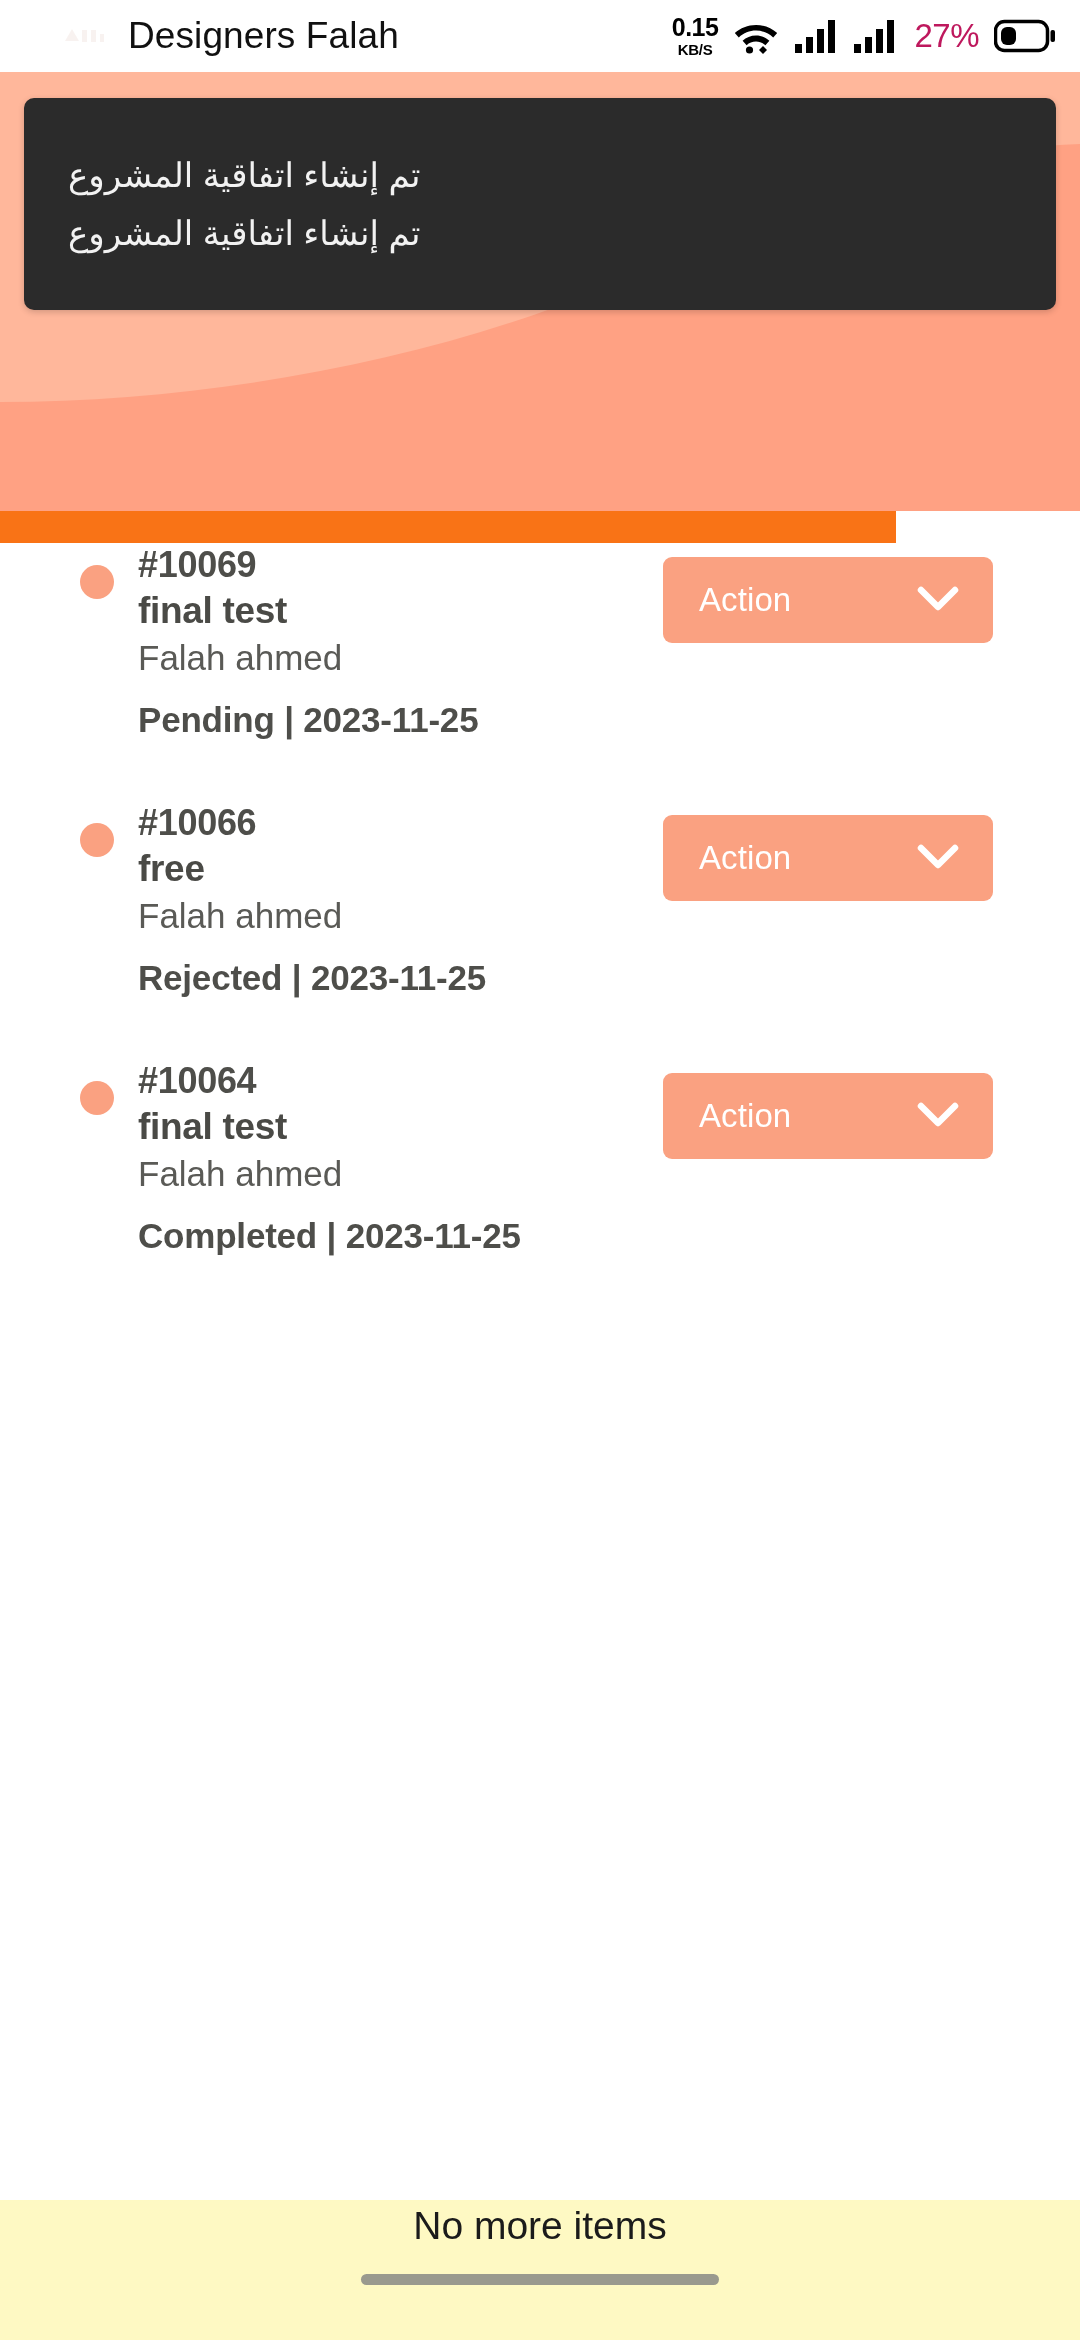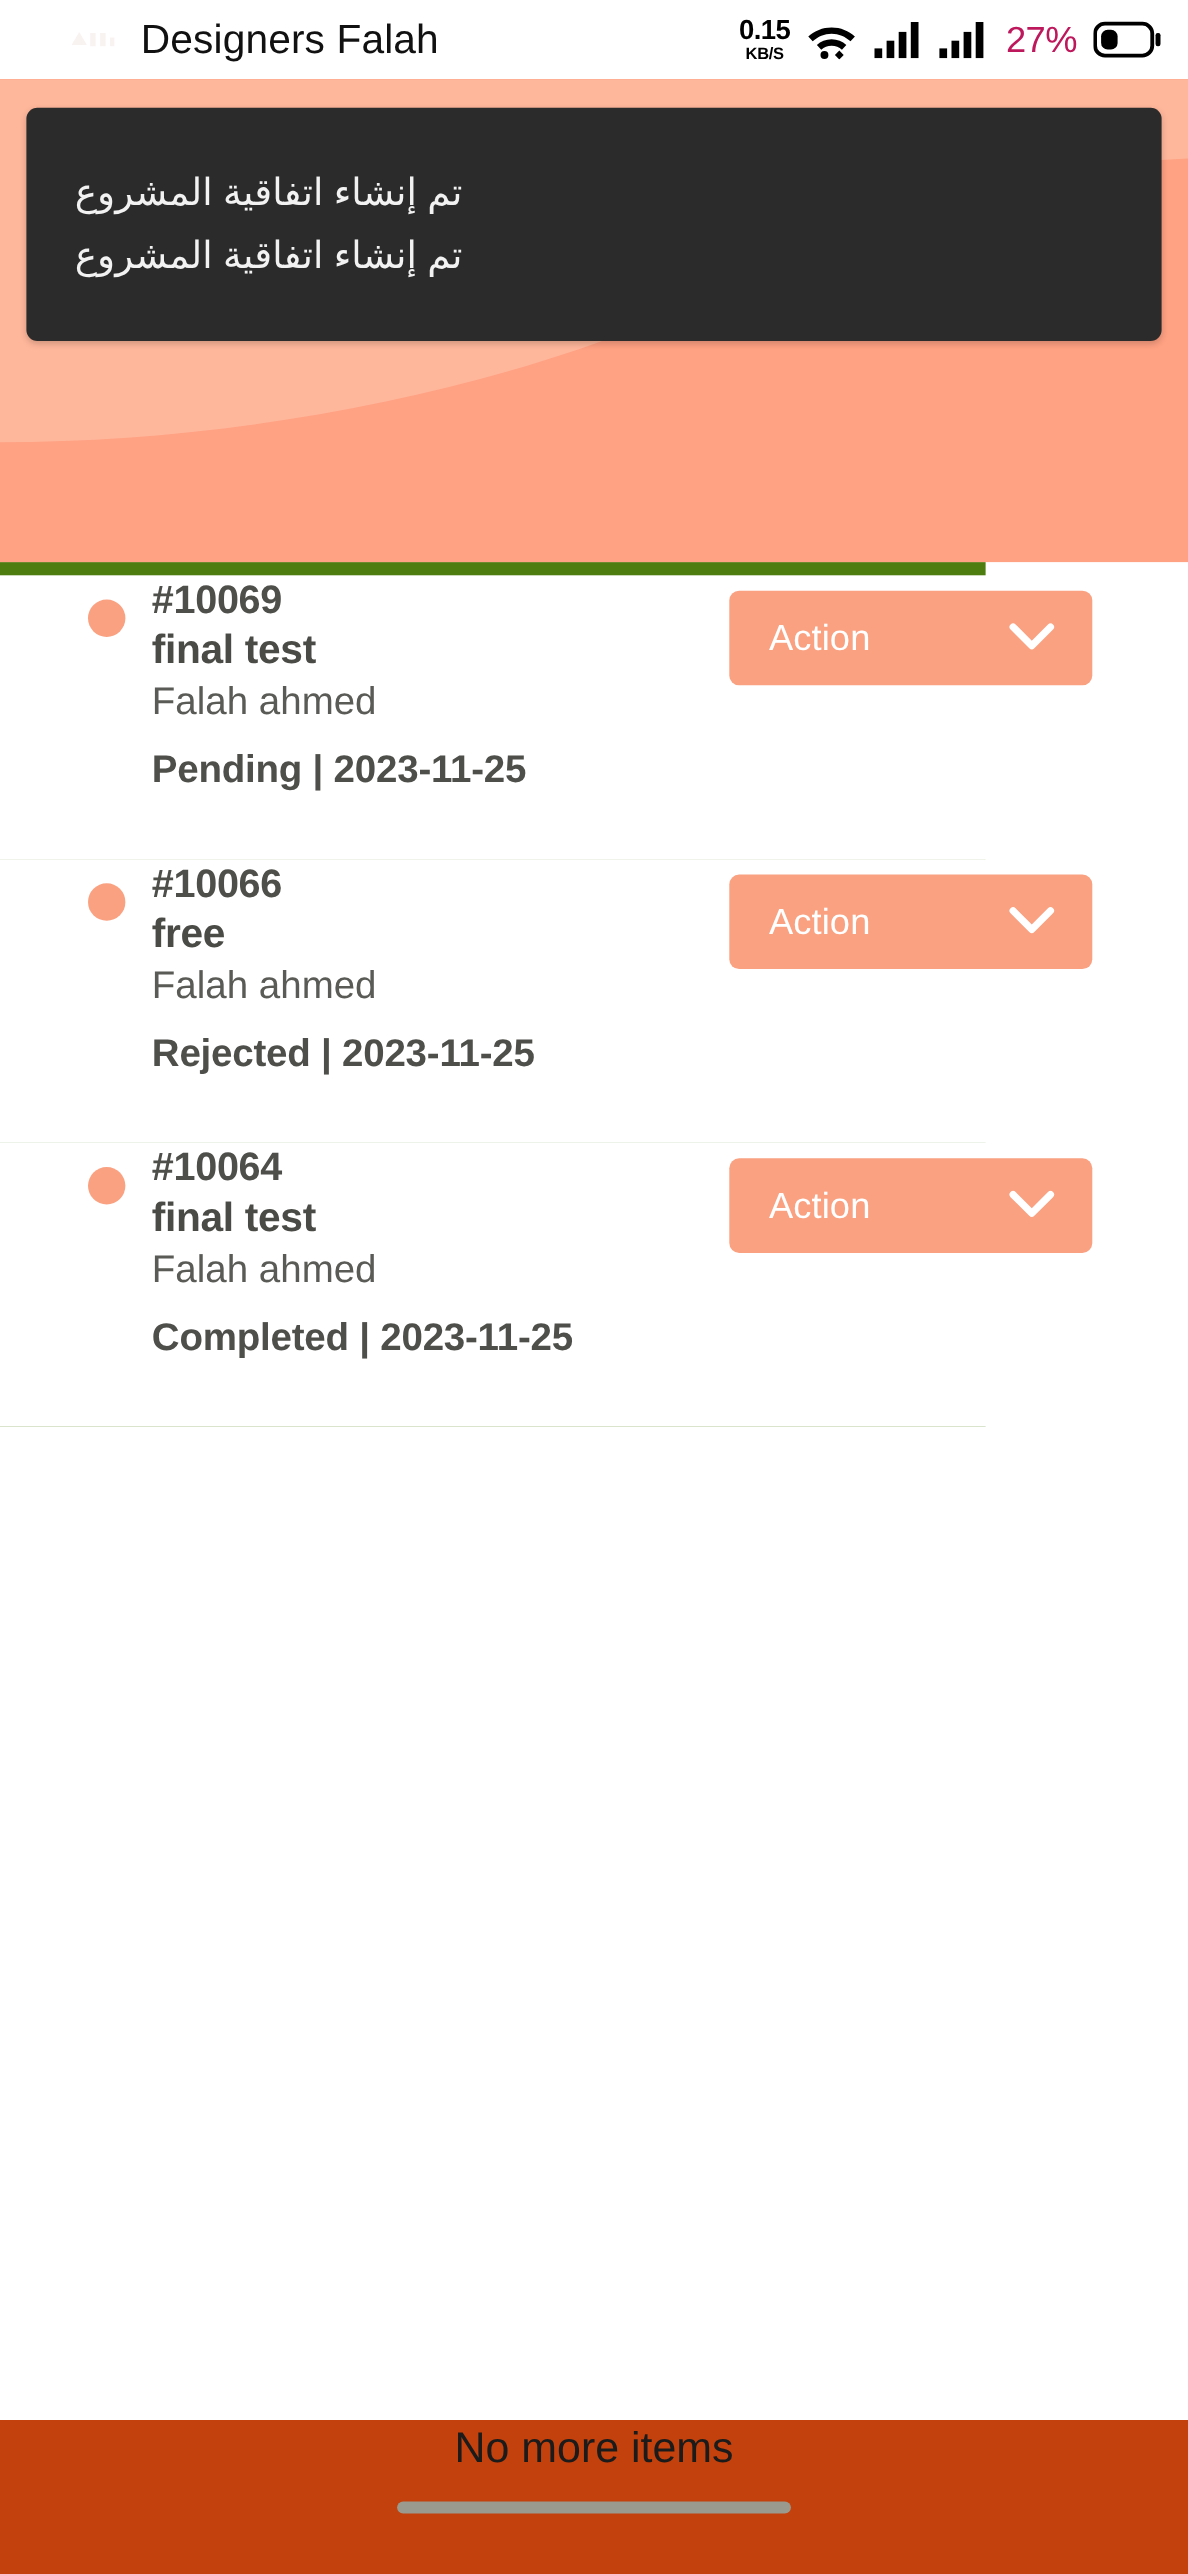--- a/index.html
+++ b/index.html
@@ -73,21 +73,21 @@
   .toast-line{
     color:#f2f2f2;
     font-size:34px;
     line-height:1.25;
     direction:rtl;
     text-align:left;
     unicode-bidi:plaintext;
   }
 
   
-  .list{ width:896px; background:#4d7c0f; padding-top:12px; }
+  .list{ width:896px; background:#f97316; padding-top:32px; }
   .row{
     position:relative;
     width:1080px;
     height:258px;
     background:#fff;
   }
   .dot{
     position:absolute;
     left:80px; top:22px;
     width:34px; height:34px;
@@ -148,21 +148,21 @@
     font-weight:400;
     letter-spacing:.1px;
   }
 
   
   .footer{
     position:absolute;
     left:0; bottom:0;
     width:1080px;
     height:140px;
-    background:#c2410c;
+    background:#fef9c3;
     display:flex;
     flex-direction:column;
     align-items:center;
   }
   .no-more{
     font-size:39px;
     color:#1b1b1b;
     font-weight:400;
     margin-top:4px;
   }

